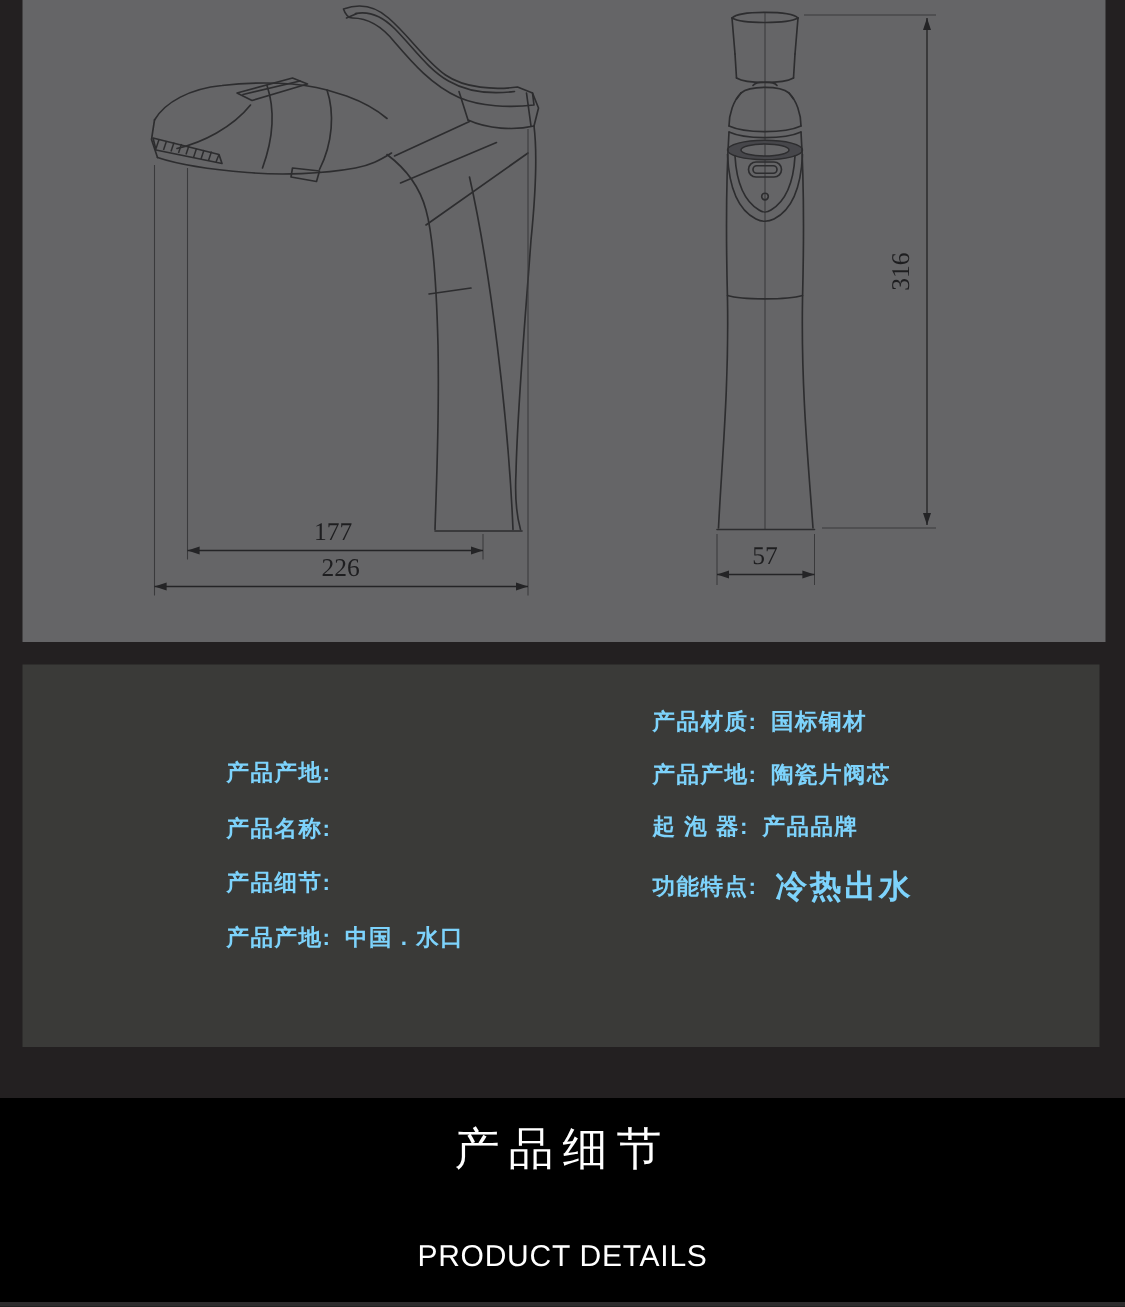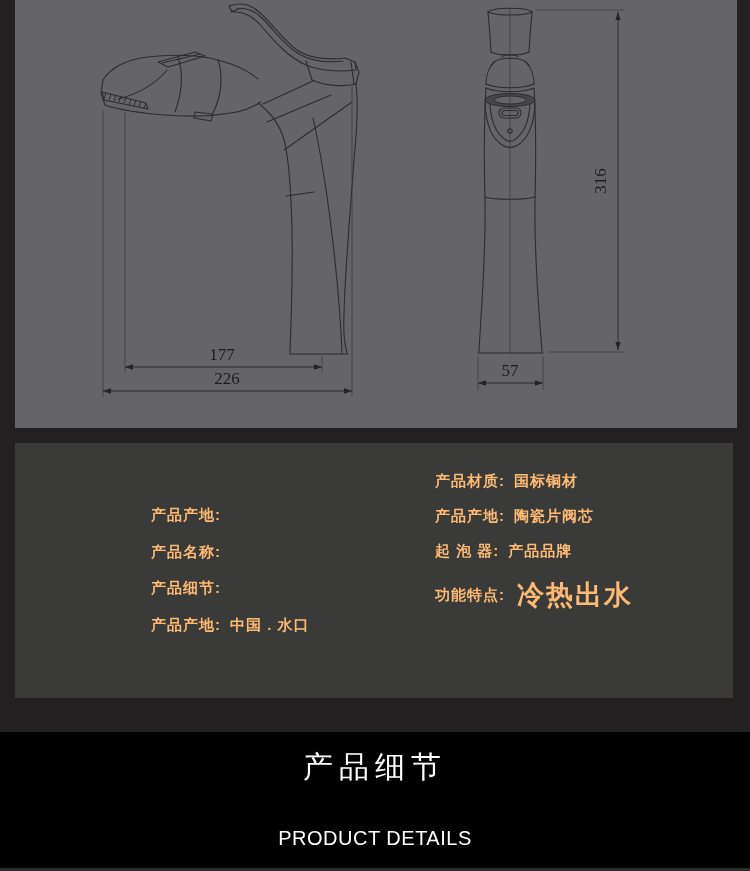--- a/index.html
+++ b/index.html
@@ -19,24 +19,24 @@
   .dimline{stroke:#242426;stroke-width:.9;fill:none;}
   .dimtext{fill:#1e1e20;font-family:"Liberation Serif","DejaVu Serif",serif;font-size:17px;}
   .hatch{stroke:#2d2d2f;stroke-width:1;}
   
   .panel-specs{
     position:absolute;left:15px;top:443px;width:718px;height:255px;
     background:#3a3a38;
   }
   .spec-row{position:absolute;display:flex;align-items:center;white-space:nowrap;}
   .spec-label,.spec-value{
-    color:#fdba74;font-size:15px;font-weight:bold;letter-spacing:1px;
+    color:#7dd3fc;font-size:15px;font-weight:bold;letter-spacing:1px;
   }
   .spec-value{margin-left:9px;}
-  .spec-value.big{font-size:27px;letter-spacing:2px;margin-left:12px;}
+  .spec-value.big{font-size:21px;letter-spacing:2px;margin-left:12px;}
   .col-left{left:136px;}
   .col-right{left:420px;}
   
   .section-black{
     position:absolute;left:0;top:732px;width:750px;height:136px;
     background:#000;display:flex;flex-direction:column;align-items:center;justify-content:center;gap:28px;
   }
   .sec-title-zh{
     color:#ffffff;font-size:30px;font-weight:400;letter-spacing:6px;line-height:1.15;
   }

